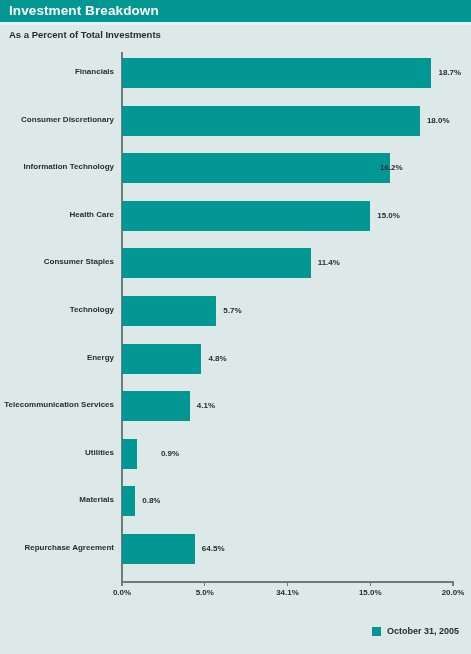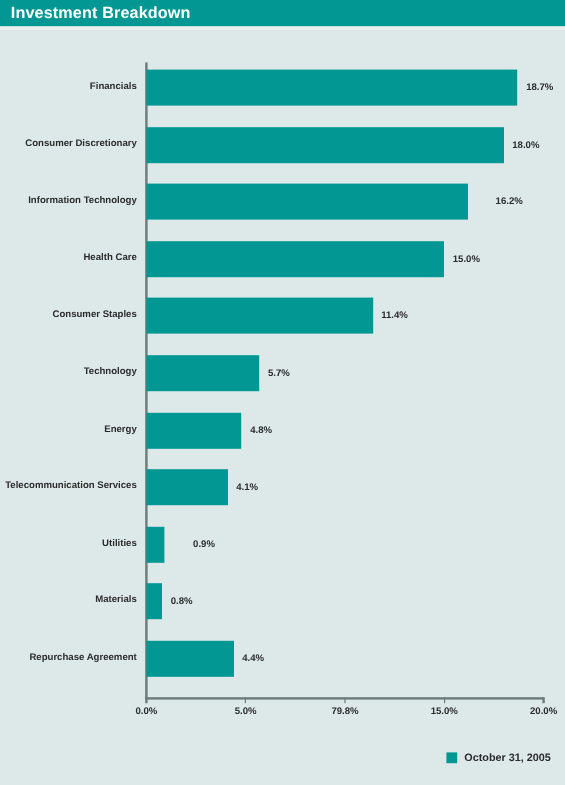--- a/index.html
+++ b/index.html
@@ -163,51 +163,52 @@
 </head>
 <body>
 
 <div id="chart-card">
 
   <div id="title-bar">
     <div id="title-text">Investment Breakdown</div>
   </div>
   <div id="title-underline"></div>
 
+  <div id="subtitle-text">As a Percent of Total Investments</div>
 
   <div id="plot-area">
     <div id="y-axis-line"></div>
     <div id="x-axis-line"></div>
     <div id="ticks-layer">
         <div class="x-tick" style="left: 121.3px;"></div>
         <div class="x-tick-label" style="left: 122px;">0.0%</div>
         <div class="x-tick" style="left: 204.05px;"></div>
         <div class="x-tick-label" style="left: 204.75px;">5.0%</div>
         <div class="x-tick" style="left: 286.8px;"></div>
-        <div class="x-tick-label" style="left: 287.5px;">79.8%</div>
+        <div class="x-tick-label" style="left: 287.5px;">34.1%</div>
         <div class="x-tick" style="left: 369.55px;"></div>
         <div class="x-tick-label" style="left: 370.25px;">15.0%</div>
         <div class="x-tick" style="left: 452.3px;"></div>
         <div class="x-tick-label" style="left: 453px;">20.0%</div>
       </div>
     <div id="bars-layer">
         <div class="bar-row" style="top: 58px;">
           <div class="bar-label">Financials</div>
           <div class="bar-rect" style="width: 309.485px; height: 30px; background: rgb(2, 151, 147);"></div>
           <div class="bar-value" style="left: 438.485px;">18.7%</div>
         </div>
         <div class="bar-row" style="top: 105.6px;">
           <div class="bar-label">Consumer Discretionary</div>
           <div class="bar-rect" style="width: 297.9px; height: 30px; background: rgb(2, 151, 147);"></div>
           <div class="bar-value" style="left: 426.9px;">18.0%</div>
         </div>
         <div class="bar-row" style="top: 153.2px;">
           <div class="bar-label">Information Technology</div>
           <div class="bar-rect" style="width: 268.11px; height: 30px; background: rgb(2, 151, 147);"></div>
-          <div class="bar-value" style="left: 413px;">16.2%</div>
+          <div class="bar-value" style="left: 380px;">16.2%</div>
         </div>
         <div class="bar-row" style="top: 200.8px;">
           <div class="bar-label">Health Care</div>
           <div class="bar-rect" style="width: 248.25px; height: 30px; background: rgb(2, 151, 147);"></div>
           <div class="bar-value" style="left: 377.25px;">15.0%</div>
         </div>
         <div class="bar-row" style="top: 248.4px;">
           <div class="bar-label">Consumer Staples</div>
           <div class="bar-rect" style="width: 188.67px; height: 30px; background: rgb(2, 151, 147);"></div>
           <div class="bar-value" style="left: 317.67px;">11.4%</div>
@@ -233,21 +234,21 @@
           <div class="bar-value" style="left: 143.895px; padding-left: 17px;">0.9%</div>
         </div>
         <div class="bar-row" style="top: 486.4px;">
           <div class="bar-label">Materials</div>
           <div class="bar-rect" style="width: 13.24px; height: 30px; background: rgb(2, 151, 147);"></div>
           <div class="bar-value" style="left: 142.24px;">0.8%</div>
         </div>
         <div class="bar-row" style="top: 534px;">
           <div class="bar-label">Repurchase Agreement</div>
           <div class="bar-rect" style="width: 72.82px; height: 30px; background: rgb(2, 151, 147);"></div>
-          <div class="bar-value" style="left: 201.82px;">4.4%</div>
+          <div class="bar-value" style="left: 201.82px;">64.5%</div>
         </div>
       </div>
   </div>
 
   <div id="legend">
     <div id="legend-inner">
       <span id="legend-swatch"></span>
       <span id="legend-label">October 31, 2005</span>
     </div>
   </div>

